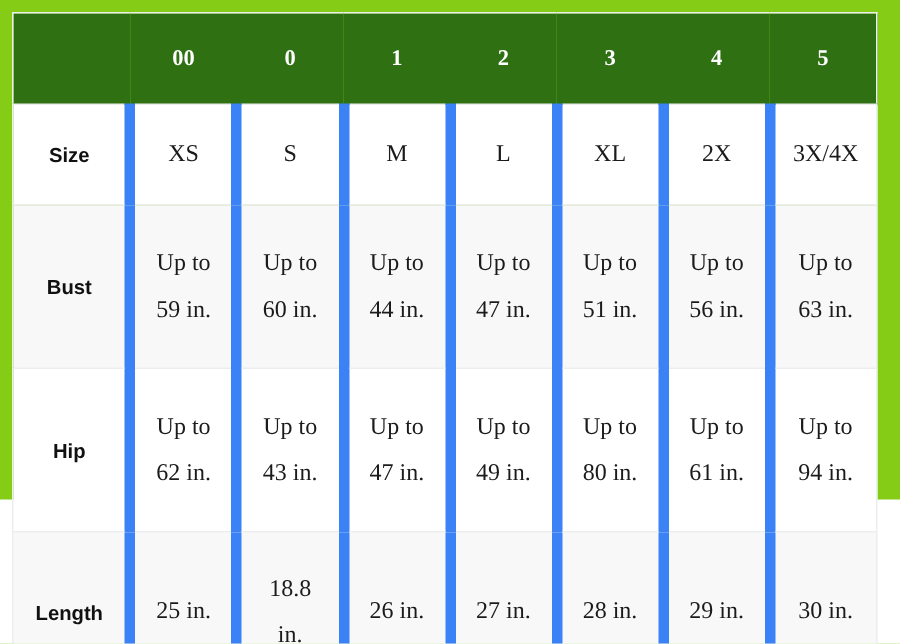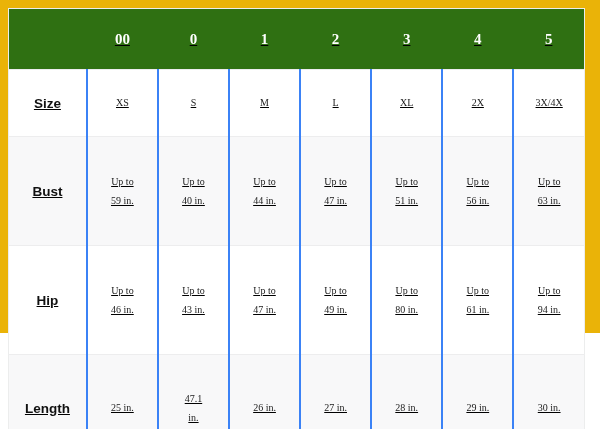--- a/index.html
+++ b/index.html
@@ -12,22 +12,21 @@
     height: 429px;
     font-family: "Liberation Sans", sans-serif;
     overflow: hidden;
   }
 
   .chart-wrap {
     box-sizing: border-box;
     width: 600px;
     height: 333px;
     padding: 8px 15px 14px 8px;
-    background: #eab308;
-    text-decoration: underline;
+    background: #84cc16;
   }
 
   table.size-chart {
     width: 100%;
     height: 100%;
     border-collapse: collapse;
     table-layout: fixed;
     border: 1px solid #eceded;
   }
 
@@ -49,37 +48,37 @@
   }
   thead tr.header-row th.corner-cell {
     
   }
 
   
   tbody td {
     text-align: center;
     vertical-align: middle;
     border-top: 1px solid #ededee;
-    border-right: 2px solid #3b82f6;
+    border-right: 7px solid #3b82f6;
     padding: 4px 2px;
     color: #1b1b1b;
   }
   tbody td:last-child { border-right: none; }
 
   tbody td.row-label {
     font-family: "Liberation Sans", sans-serif;
     font-weight: bold;
     font-size: 13.5px;
     color: #111111;
   }
 
   tbody td.data-cell {
     font-family: "Liberation Serif", serif;
     font-weight: normal;
-    font-size: 10px;
+    font-size: 16px;
     line-height: 1.95;
     color: #1b1b1b;
   }
 
   tbody tr.row-size    { background: #ffffff; }
   tbody tr.row-bust    { background: #f8f8f9; }
   tbody tr.row-hip     { background: #ffffff; }
   tbody tr.row-length  { background: #f8f8f9; }
 
   tbody tr.row-size   td { height: 58px; }
@@ -136,21 +135,21 @@
       </tr>
 
       <tr class="row-bust">
         <td class="row-label">Bust</td>
         <td class="data-cell">
           <span class="meas-line">Up to</span>
           <span class="meas-line">59 in.</span>
         </td>
         <td class="data-cell">
           <span class="meas-line">Up to</span>
-          <span class="meas-line">40 in.</span>
+          <span class="meas-line">60 in.</span>
         </td>
         <td class="data-cell">
           <span class="meas-line">Up to</span>
           <span class="meas-line">44 in.</span>
         </td>
         <td class="data-cell">
           <span class="meas-line">Up to</span>
           <span class="meas-line">47 in.</span>
         </td>
         <td class="data-cell">
@@ -164,21 +163,21 @@
         <td class="data-cell">
           <span class="meas-line">Up to</span>
           <span class="meas-line">63 in.</span>
         </td>
       </tr>
 
       <tr class="row-hip">
         <td class="row-label">Hip</td>
         <td class="data-cell">
           <span class="meas-line">Up to</span>
-          <span class="meas-line">46 in.</span>
+          <span class="meas-line">62 in.</span>
         </td>
         <td class="data-cell">
           <span class="meas-line">Up to</span>
           <span class="meas-line">43 in.</span>
         </td>
         <td class="data-cell">
           <span class="meas-line">Up to</span>
           <span class="meas-line">47 in.</span>
         </td>
         <td class="data-cell">
@@ -196,21 +195,21 @@
         <td class="data-cell">
           <span class="meas-line">Up to</span>
           <span class="meas-line">94 in.</span>
         </td>
       </tr>
 
       <tr class="row-length">
         <td class="row-label">Length</td>
         <td class="data-cell">25 in.</td>
         <td class="data-cell">
-          <span class="wrap-value">47.1</span>
+          <span class="wrap-value">18.8</span>
           <span class="wrap-value">in.</span>
         </td>
         <td class="data-cell">26 in.</td>
         <td class="data-cell">27 in.</td>
         <td class="data-cell">28 in.</td>
         <td class="data-cell">29 in.</td>
         <td class="data-cell">30 in.</td>
       </tr>
 
     </tbody>

